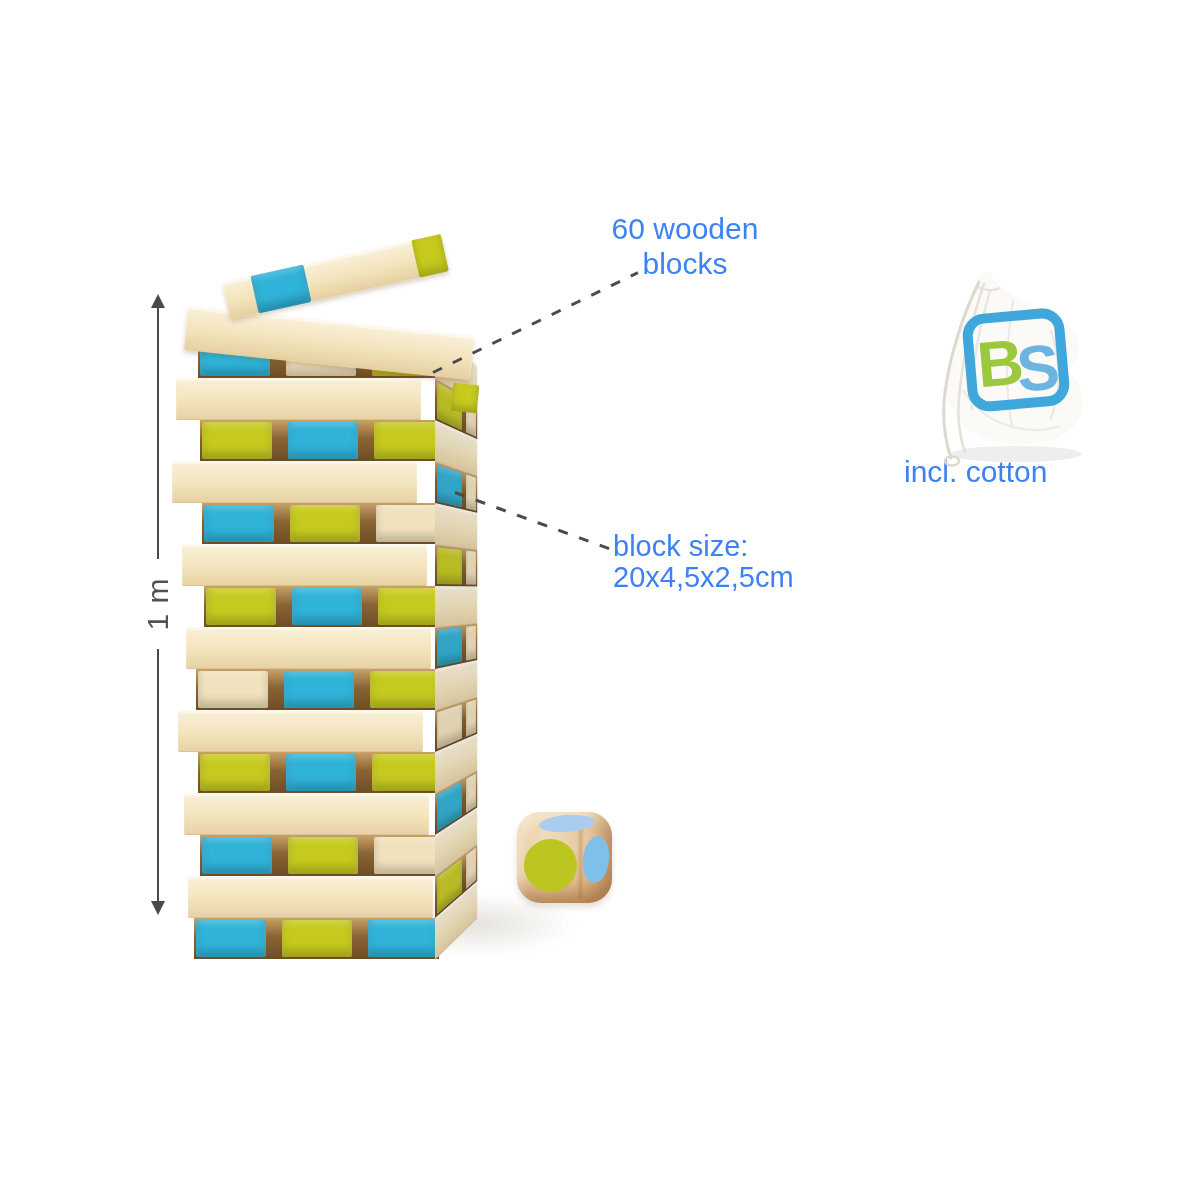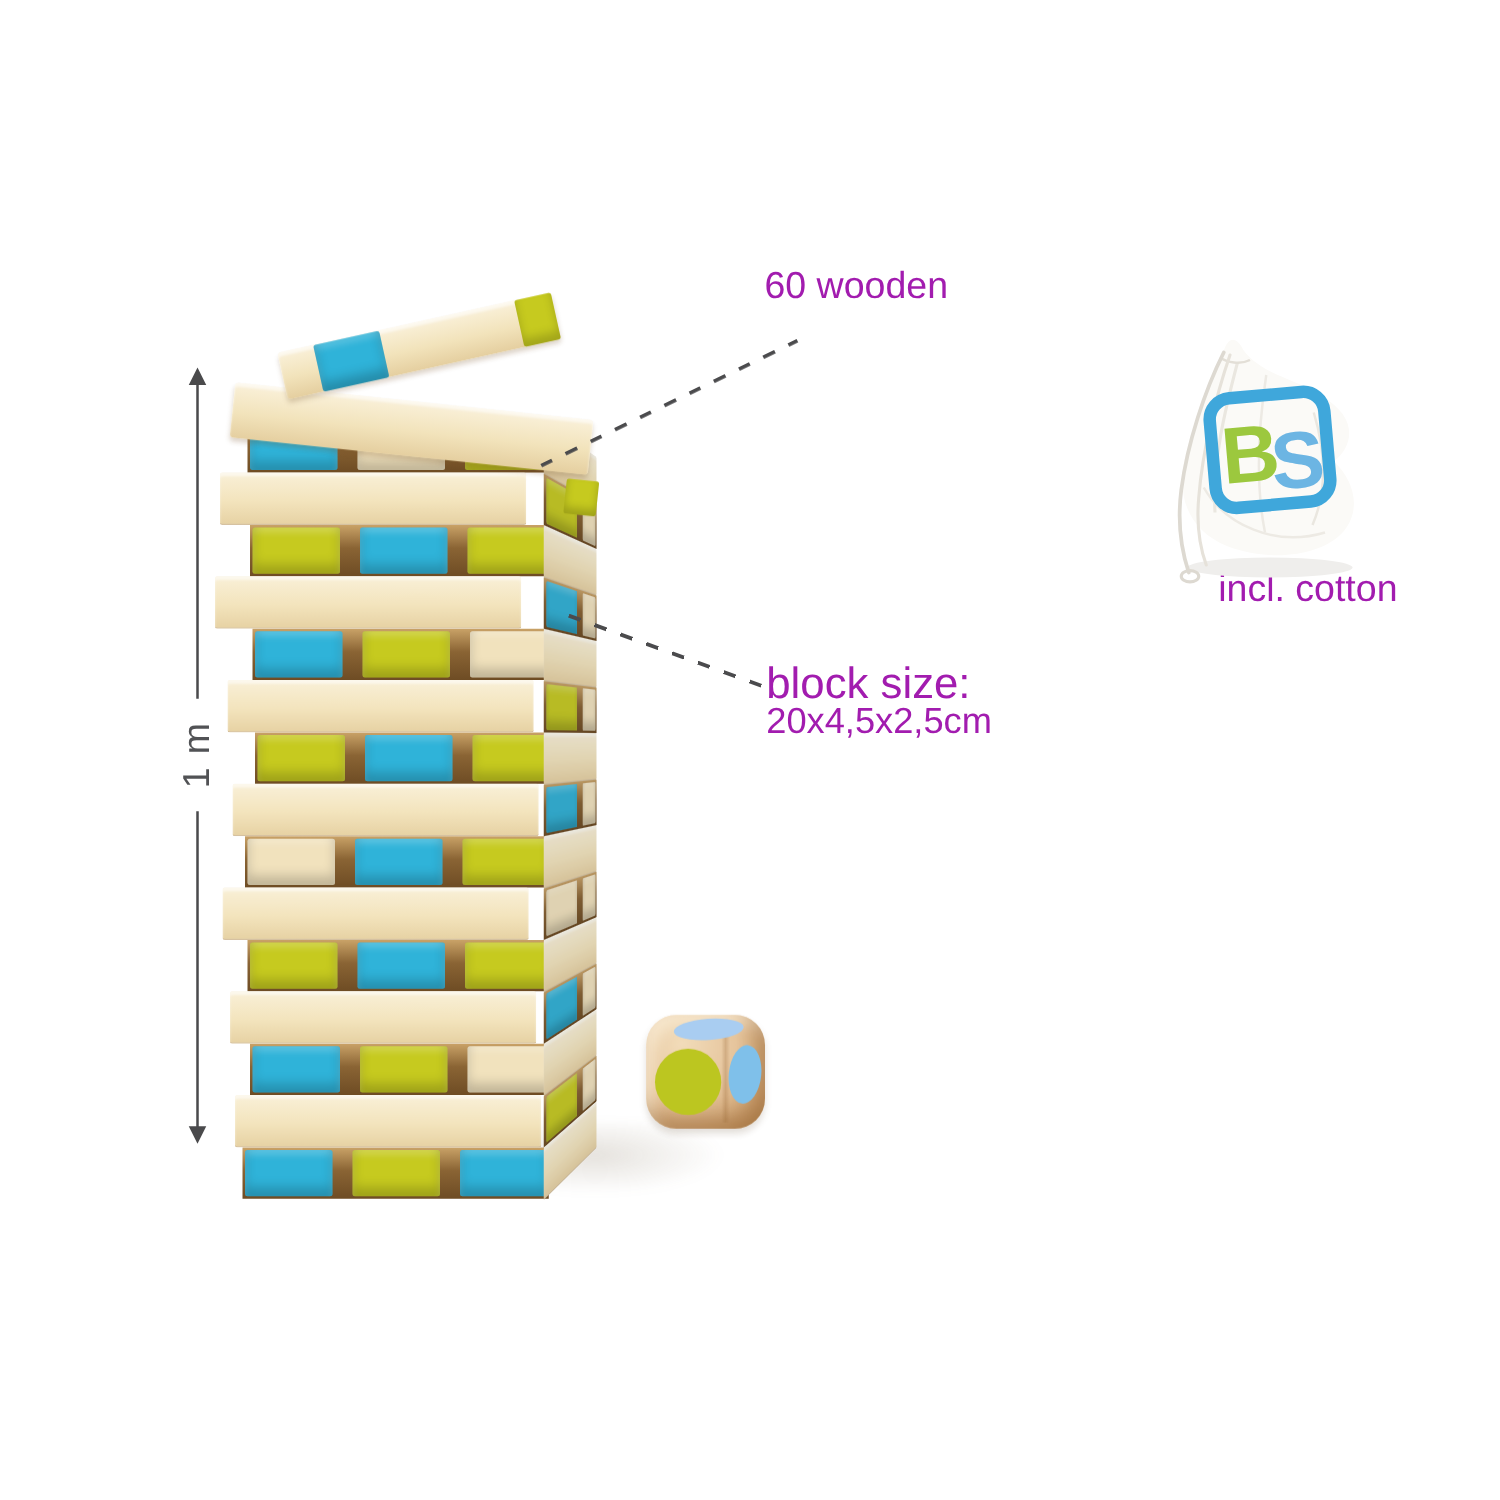--- a/index.html
+++ b/index.html
@@ -11,26 +11,26 @@
   #seg1{top:307px;height:252px;}
   #seg2{top:649px;height:253px;}
   .dim-arrow{position:absolute;left:151px;width:0;height:0;
              border-left:7px solid transparent;border-right:7px solid transparent;}
   .dim-arrow.up{top:294px;border-bottom:14px solid #4a4a4c;}
   .dim-arrow.down{top:901px;border-top:14px solid #4a4a4c;}
   .dim-label{position:absolute;left:158px;top:604px;transform:translate(-50%,-50%) rotate(-90deg);
              font-size:30px;letter-spacing:1px;color:#515255;white-space:nowrap;}
 
   
-  .label{position:absolute;color:#a21caf;}
+  .label{position:absolute;color:#3b82f6;}
   #label-blocks{left:575px;top:211px;width:220px;text-align:center;font-size:30px;line-height:35px;}
   #label-size{left:613px;top:531px;text-align:left;}
-  #label-size .title{font-size:35px;line-height:31px;}
+  #label-size .title{font-size:29px;line-height:31px;}
   #label-size .value{font-size:29px;line-height:26px;margin-top:2px;}
-  #label-bag{left:928px;top:455px;width:190px;text-align:right;font-size:30px;line-height:34px;}
+  #label-bag{left:904px;top:455px;width:190px;text-align:left;font-size:30px;line-height:34px;}
 
   .leader{position:absolute;height:3px;
           background:repeating-linear-gradient(90deg,#4b4b4d 0 10px,transparent 10px 22px);}
   #leader-blocks{left:433px;top:371px;width:228px;transform:rotate(-26deg);transform-origin:0 50%;}
   #leader-size{left:455px;top:491px;width:164px;transform:rotate(20deg);transform-origin:0 50%;}
 
   
   .tower{position:absolute;left:190px;top:296px;width:380px;height:700px;
          perspective:900px;perspective-origin:15% 42%;}
   .tower-front{position:absolute;left:0;top:41px;width:245px;}
@@ -186,20 +186,21 @@
       <span class="cap" id="capA" style="background: rgb(198, 202, 31);"></span>
     </div>
     <div id="blueEnd" style="background: rgb(47, 179, 217);"></div>
   </div>
 
   <div class="leader" id="leader-blocks"></div>
   <div class="leader" id="leader-size"></div>
 
   <div class="label" id="label-blocks">
     <div>60 wooden</div>
+    <div>blocks</div>
   </div>
   <div class="label" id="label-size">
     <div class="title">block size:</div>
     <div class="value">20x4,5x2,5cm</div>
   </div>
   <div class="label" id="label-bag">
     <div>incl. cotton</div>
   </div>
 
   <div class="die">

